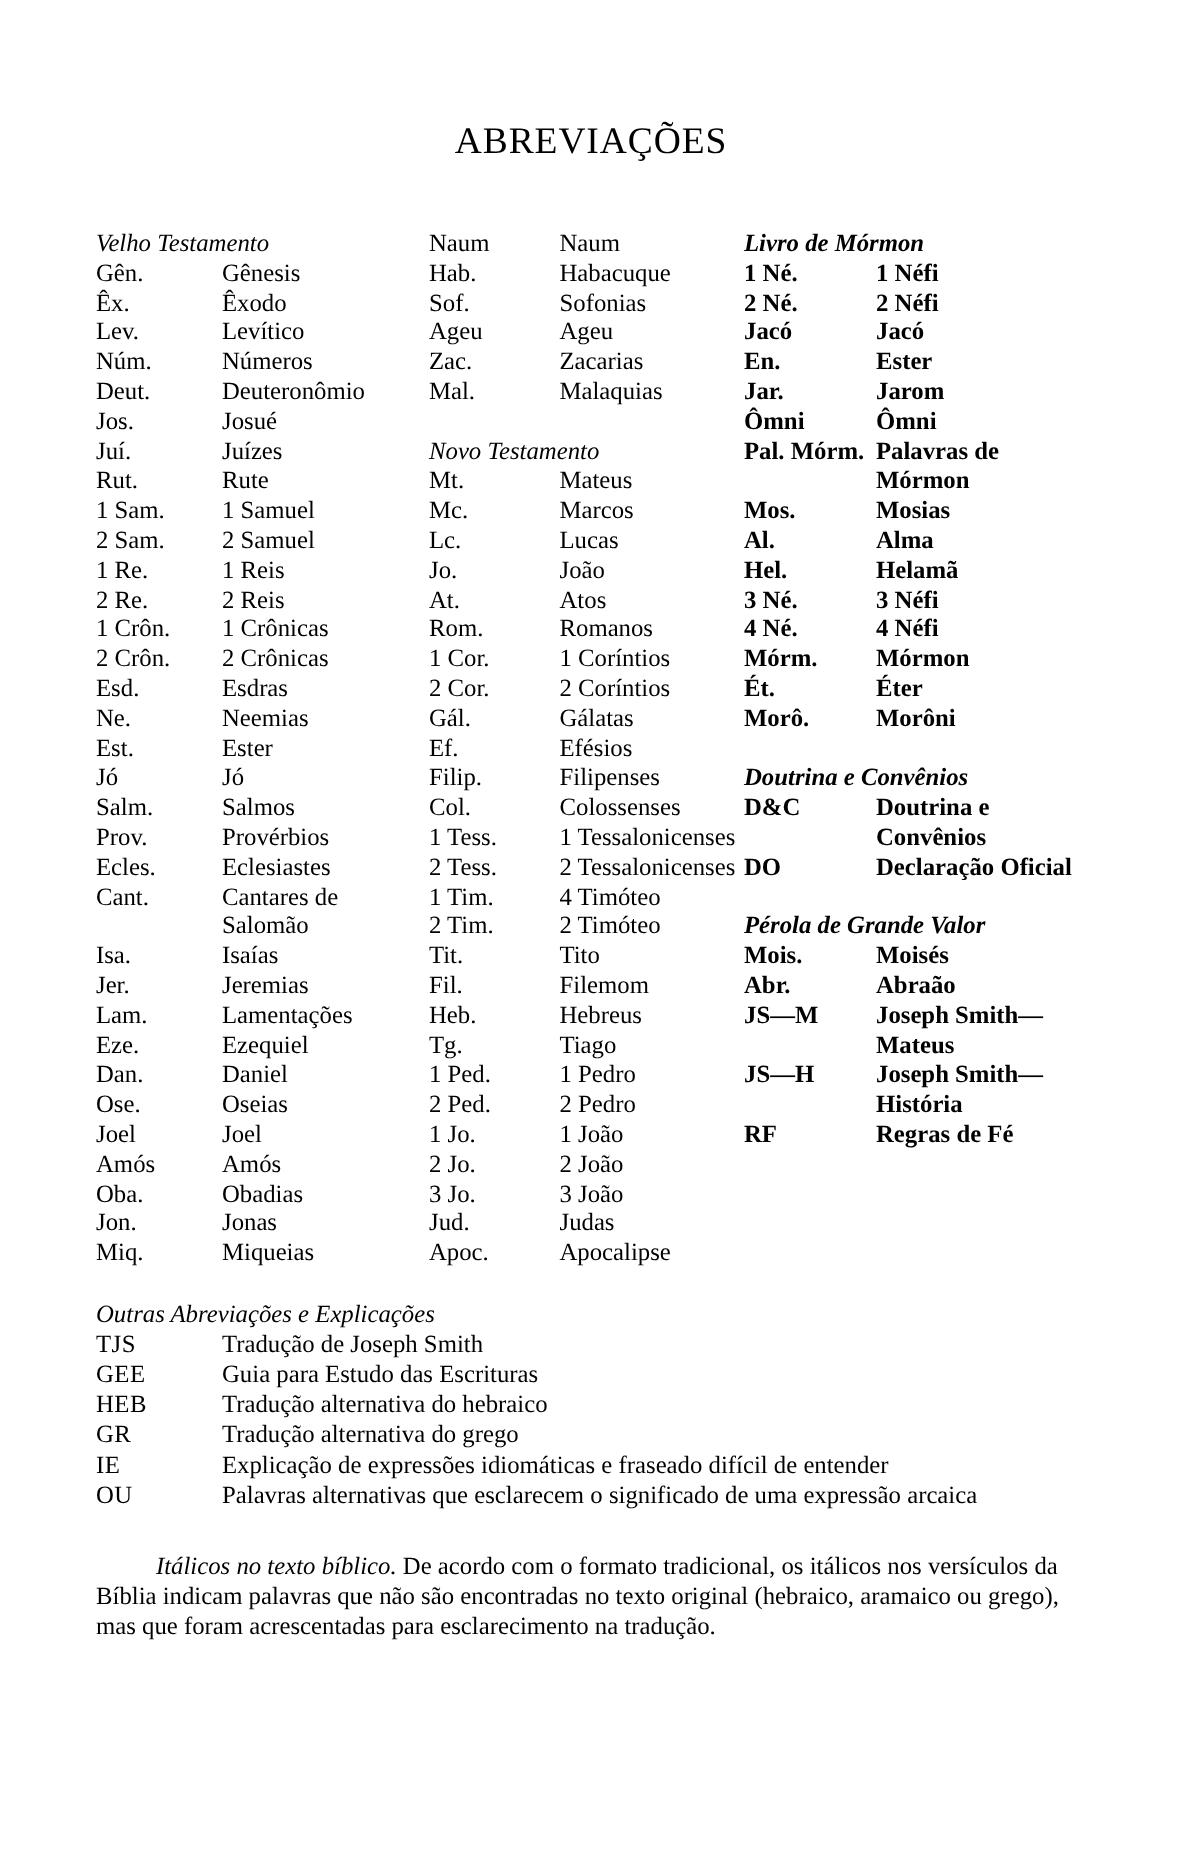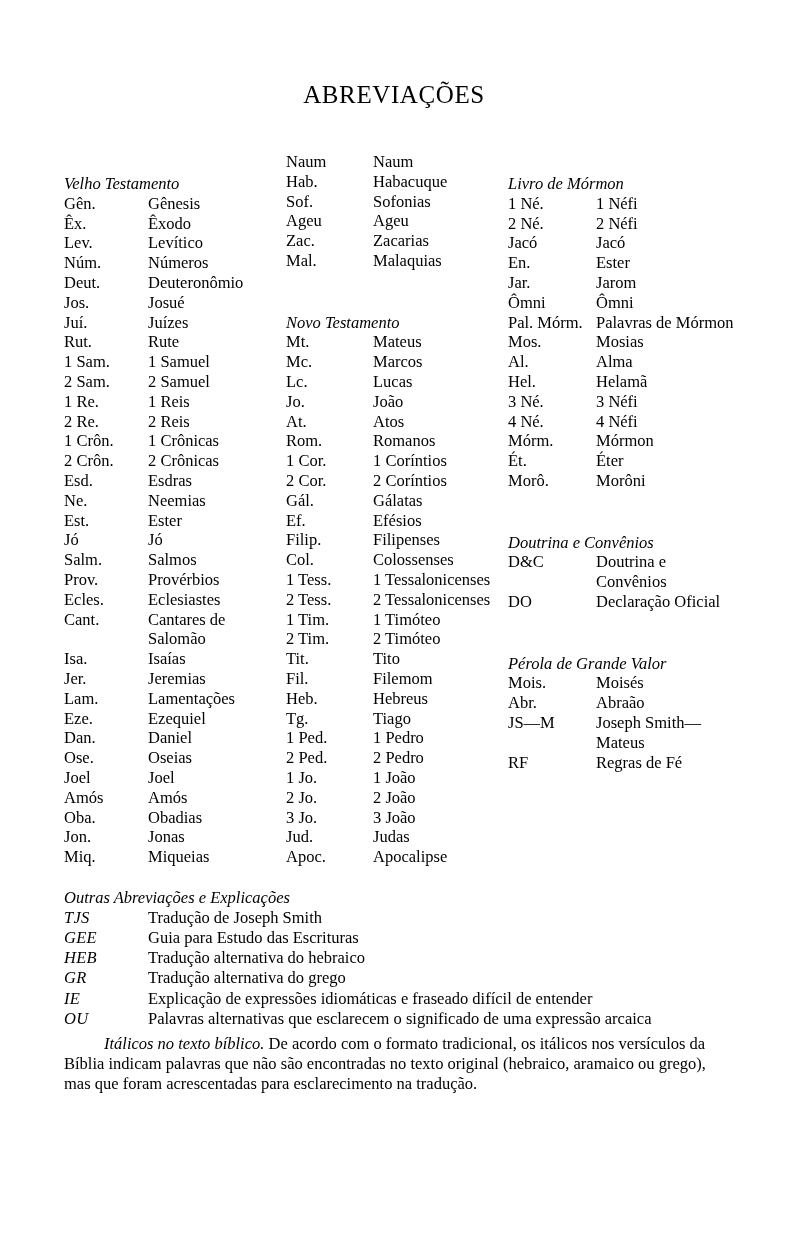--- a/index.html
+++ b/index.html
@@ -44,28 +44,27 @@
     top: 152px;
     left: 64px;
     width: 668px;
   }
   .col {
     position: absolute;
     top: 0;
   }
   .col-1 { left: 0px;   width: 222px; }
   .col-2 { left: 222px; width: 222px; }
-  .col-3 { left: 444px; width: 230px; }
+  .col-3 { left: 432px; width: 230px; font-weight: bold; }
 
   .section-heading {
     font-style: italic;
     font-size: 16.5px;
     line-height: 19.8px;
     white-space: nowrap;
-    margin-top: 22px;
   }
   .section-gap {
     height: 19.8px;
   }
 
   .entry {
     display: flex;
     font-size: 16.5px;
     line-height: 19.8px;
   }
@@ -94,21 +93,20 @@
   .other-entry {
     display: flex;
     font-size: 16.5px;
     line-height: 20.2px;
   }
   .other-entry .abbr {
     flex: 0 0 84px;
     font-variant: small-caps;
     font-size: 16.5px;
     letter-spacing: 0.3px;
-    font-style: italic;
   }
   .other-entry .full {
     flex: 1 1 auto;
   }
 
   
   .note {
     position: absolute;
     top: 1017px;
     left: 64px;
@@ -343,21 +341,21 @@
         <div class="entry">
           <span class="abbr">1 Tess.</span>
           <span class="full">1 Tessalonicenses</span>
         </div>
         <div class="entry">
           <span class="abbr">2 Tess.</span>
           <span class="full">2 Tessalonicenses</span>
         </div>
         <div class="entry">
           <span class="abbr">1 Tim.</span>
-          <span class="full">1 Timóteo</span>
+          <span class="full">4 Timóteo</span>
         </div>
         <div class="entry">
           <span class="abbr">2 Tim.</span>
           <span class="full">2 Timóteo</span>
         </div>
         <div class="entry">
           <span class="abbr">Tit.</span>
           <span class="full">Tito</span>
         </div>
         <div class="entry">
@@ -479,20 +477,24 @@
           <span class="abbr">Mois.</span>
           <span class="full">Moisés</span>
         </div>
         <div class="entry">
           <span class="abbr">Abr.</span>
           <span class="full">Abraão</span>
         </div>
         <div class="entry">
           <span class="abbr">JS—M</span>
           <span class="full">Joseph Smith—Mateus</span>
+        </div>
+        <div class="entry">
+          <span class="abbr">JS—H</span>
+          <span class="full">Joseph Smith—História</span>
         </div>
         <div class="entry">
           <span class="abbr">RF</span>
           <span class="full">Regras de Fé</span>
         </div>
       </div>
   </div>
 
   <div class="other-block">
     <div class="section-heading">Outras Abreviações e Explicações</div>

